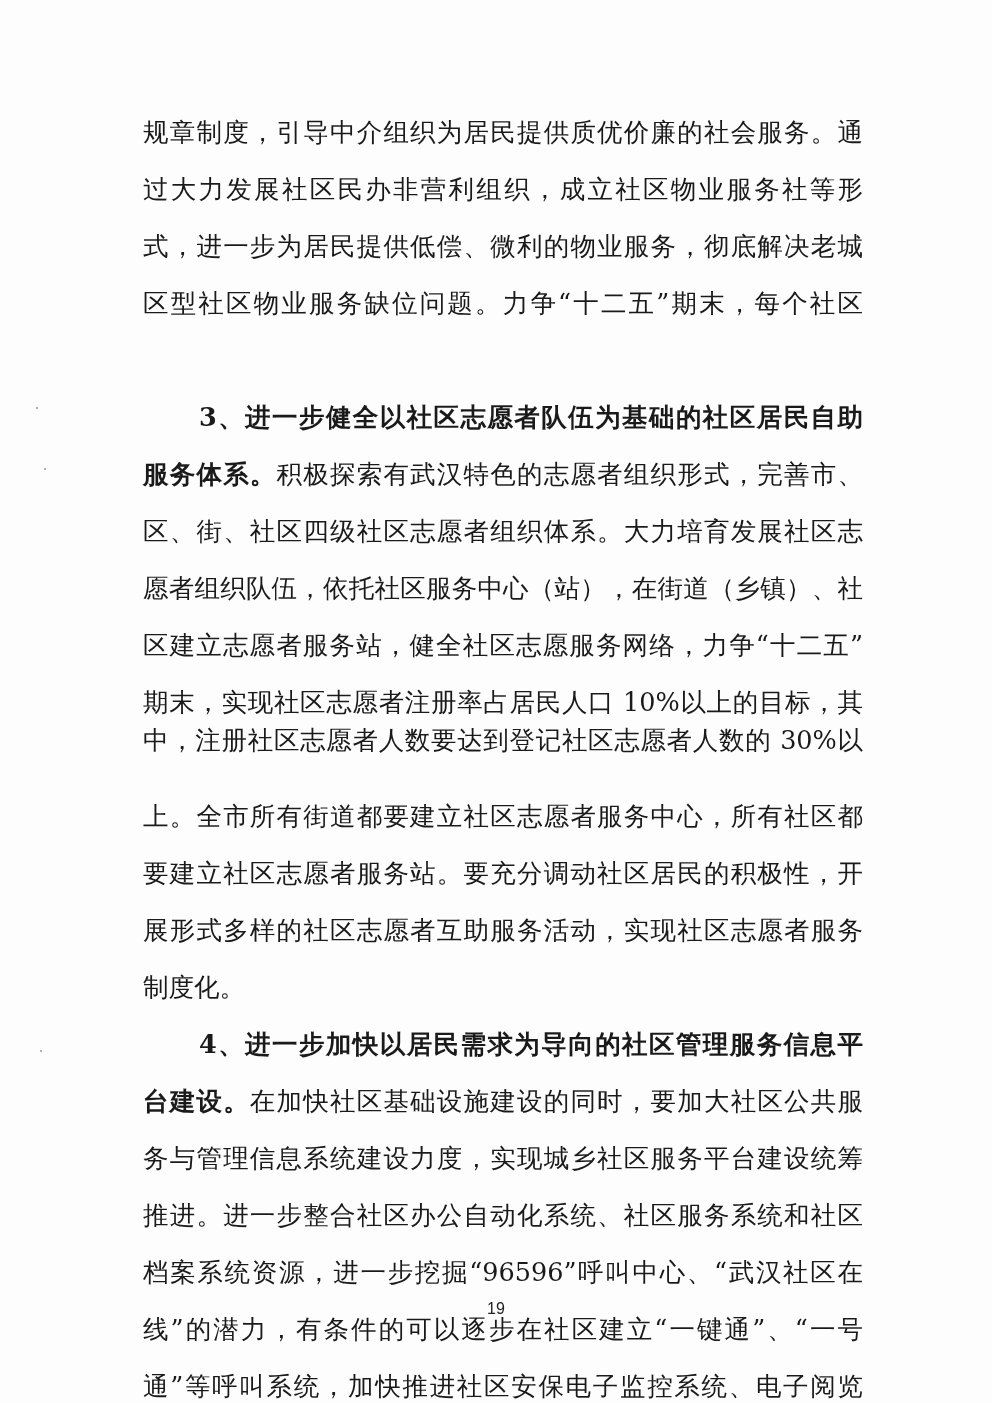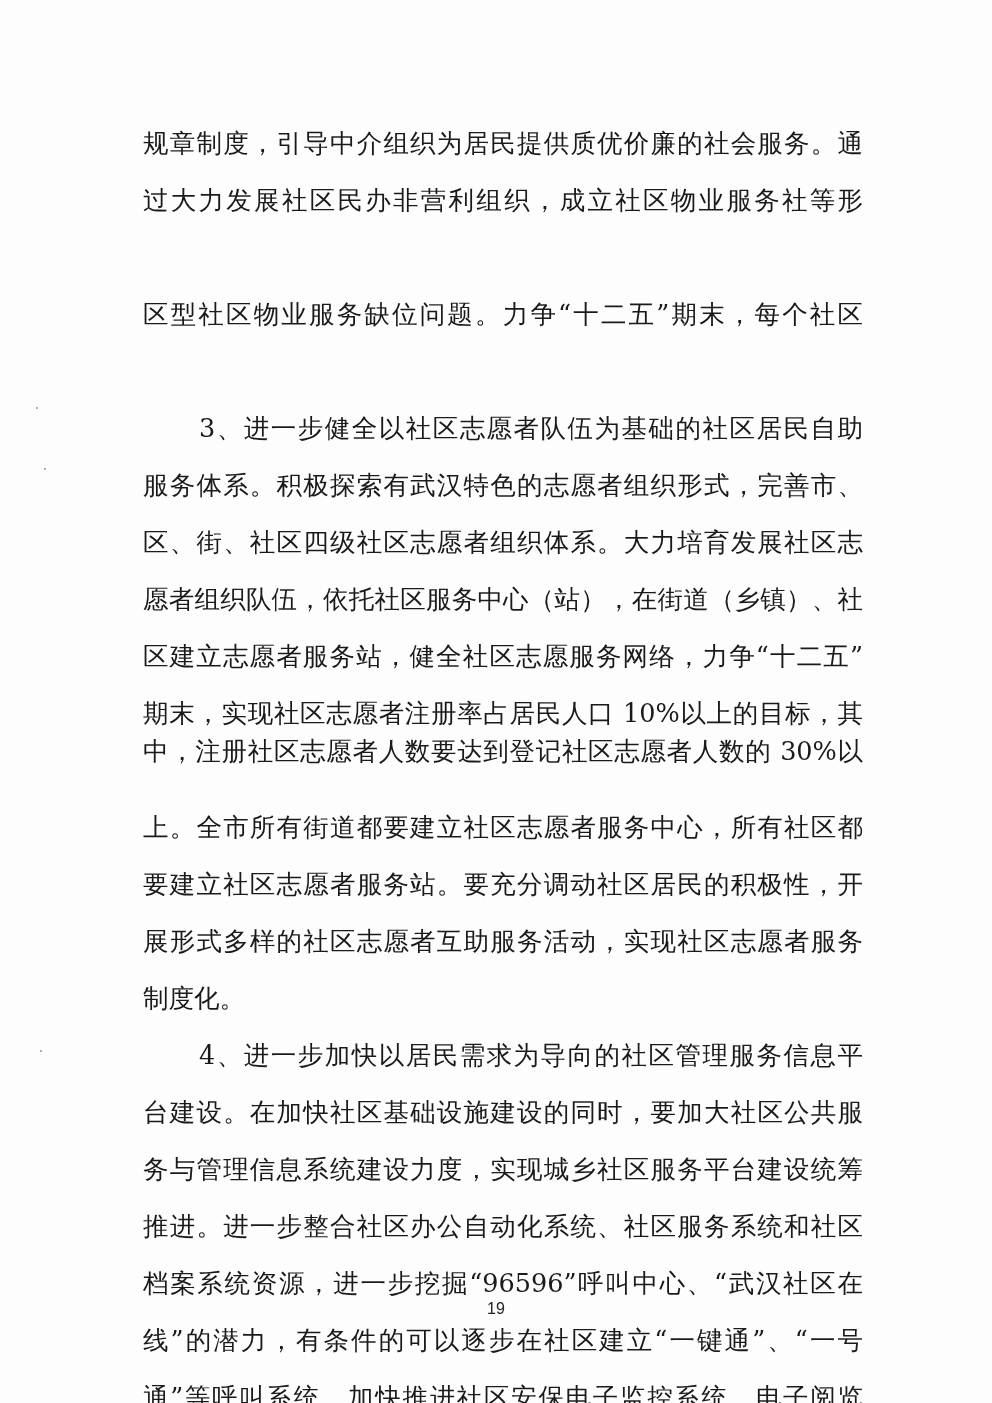--- a/index.html
+++ b/index.html
@@ -4,38 +4,38 @@
 <style>
   html, body { margin: 0; padding: 0; background: #ffffff; }
   body { width: 992px; height: 1403px; position: relative; overflow: hidden; }
   .page { position: absolute; left: 0; top: 0; width: 992px; height: 1403px; background: #fdfdfd; }
   .line {
     position: absolute; left: 143px; width: 720px; height: 40px;
     font-family: "DejaVu Serif", "Liberation Serif", serif;
     font-size: 25.5px; line-height: 40px; color: #1a1a1a;
     white-space: nowrap; text-align: justify; text-align-last: justify;
     letter-spacing: 0px;
-    margin-top: 11px;
   }
   .line.last { text-align-last: left; }
   .line.indent { left: 199px; width: 664px; }
-  .b { font-weight: normal; }
+  .b { font-weight: bold; }
   .pagenum {
     position: absolute; top: 1300px; left: 0; width: 992px; text-align: center;
     font-family: Liberation Sans, sans-serif; font-size: 16px; color: #222;
   }
   .speck { position: absolute; width: 2px; height: 2px; background: #999; border-radius: 1px; }
 </style>
 </head>
 <body>
 
 <div class="page">
 
   <div class="line" style="top:112px">规章制度，引导中介组织为居民提供质优价廉的社会服务。通</div>
   <div class="line" style="top:169px">过大力发展社区民办非营利组织，成立社区物业服务社等形</div>
+  <div class="line" style="top:226px">式，进一步为居民提供低偿、微利的物业服务，彻底解决老城</div>
   <div class="line" style="top:283px">区型社区物业服务缺位问题。力争“十二五”期末，每个社区</div>
 
   <div class="line indent b" style="top:397px">3、进一步健全以社区志愿者队伍为基础的社区居民自助</div>
   <div class="line" style="top:454px">
     <span class="b">服务体系。</span><span>积极探索有武汉特色的志愿者组织形式，完善市、</span>
   </div>
   <div class="line" style="top:511px">区、街、社区四级社区志愿者组织体系。大力培育发展社区志</div>
   <div class="line" style="top:568px">愿者组织队伍，依托社区服务中心（站），在街道（乡镇）、社</div>
   <div class="line" style="top:625px">区建立志愿者服务站，健全社区志愿服务网络，力争“十二五”</div>
   <div class="line" style="top:682px">期末，实现社区志愿者注册率占居民人口 10%以上的目标，其</div>

